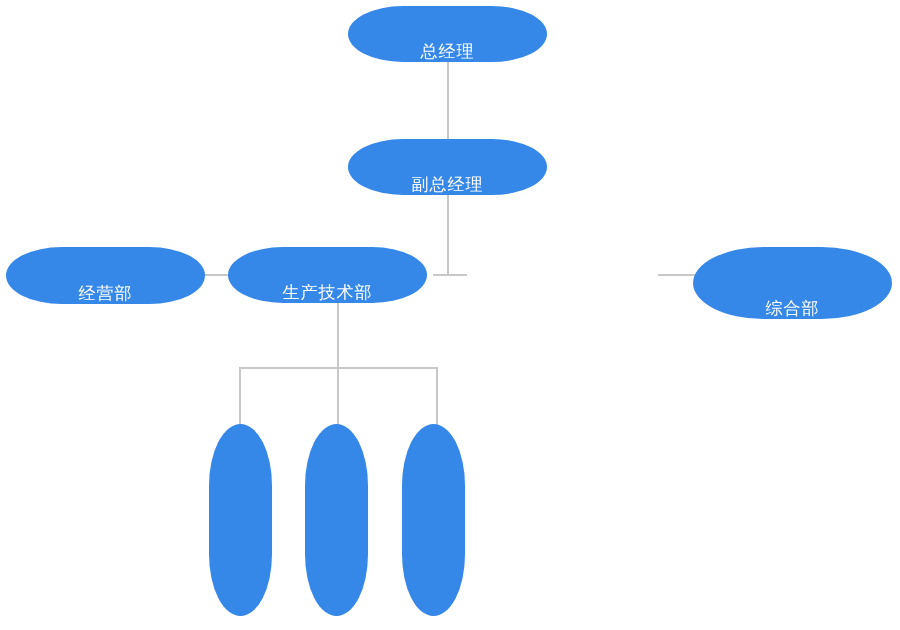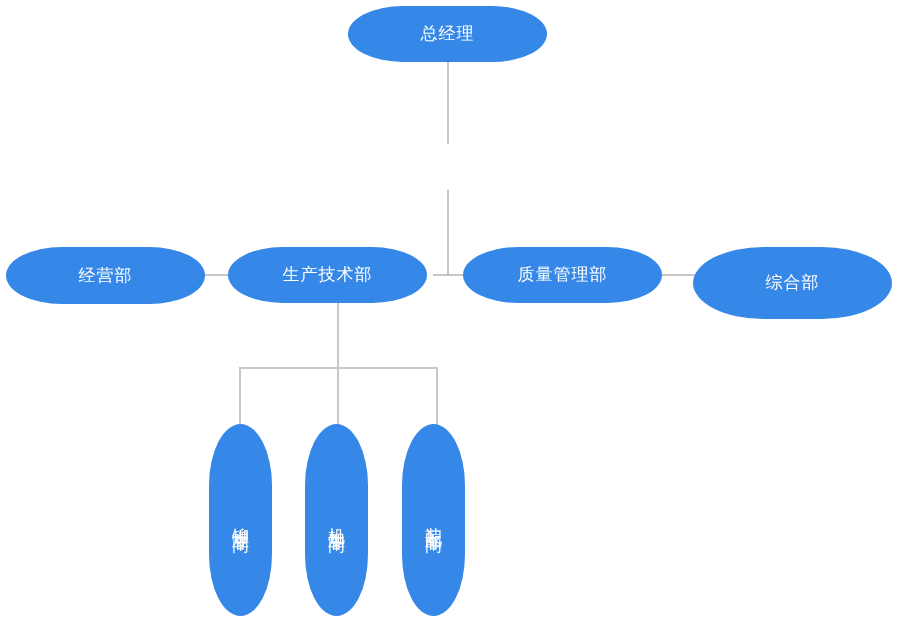--- a/index.html
+++ b/index.html
@@ -15,24 +15,25 @@
     width: 900px;
     height: 630px;
     background: #ffffff;
     overflow: hidden;
   }
   .node {
     position: absolute;
     background: var(--node-bg, #3688e8);
     color: #ffffff;
     display: flex;
-    align-items: center;
+    align-items: flex-end;
     justify-content: center;
     box-sizing: border-box;
     z-index: 2;
+    font-family: Liberation Mono, monospace;
   }
   .node .node-label {
     color: #ffffff;
     line-height: 1.12;
     white-space: nowrap;
     text-align: center;
   }
   
   .node.horiz {
     border-radius: 90px / 46px;
@@ -81,32 +82,32 @@
   <div class="conn h" style="left: 239px; top: 367px; width: 199px; --line-color: #c8c8c8;"></div>
 
   <div class="conn v" style="left: 239px; top: 367px; height: 63px; --line-color: #c8c8c8;"></div>
 
   <div class="conn v" style="left: 436px; top: 367px; height: 63px; --line-color: #c8c8c8;"></div>
 
   <div class="node horiz" style="left: 348px; top: 6px; width: 199px; height: 56px; --node-bg: #3688e8; color: rgb(255, 255, 255);">
     <span class="node-label">总经理</span>
   </div>
 
+  <div class="node horiz" style="left: 348px; top: 139px; width: 199px; height: 56px; --node-bg: #3688e8; color: rgb(255, 255, 255);">
+    <span class="node-label">副总经理</span>
+  </div>
 
   <div class="node horiz" style="left: 6px; top: 247px; width: 199px; height: 57px; --node-bg: #3688e8; color: rgb(255, 255, 255);">
     <span class="node-label">经营部</span>
   </div>
 
   <div class="node horiz" style="left: 228px; top: 247px; width: 199px; height: 56px; --node-bg: #3688e8; color: rgb(255, 255, 255);">
     <span class="node-label">生产技术部</span>
   </div>
 
-  <div class="node horiz" style="left: 463px; top: 247px; width: 199px; height: 56px; --node-bg: #3688e8; color: rgb(255, 255, 255);">
-    <span class="node-label">质量管理部</span>
-  </div>
 
   <div class="node horiz" style="left: 693px; top: 247px; width: 199px; height: 72px; --node-bg: #3688e8; color: rgb(255, 255, 255);">
     <span class="node-label">综合部</span>
   </div>
 
   <div class="node vert" style="left: 209px; top: 424px; width: 63px; height: 192px; --node-bg: #3688e8; color: rgb(255, 255, 255);">
     <span class="node-label">铆焊车间</span>
   </div>
 
   <div class="node vert" style="left: 305px; top: 424px; width: 63px; height: 192px; --node-bg: #3688e8; color: rgb(255, 255, 255);">

